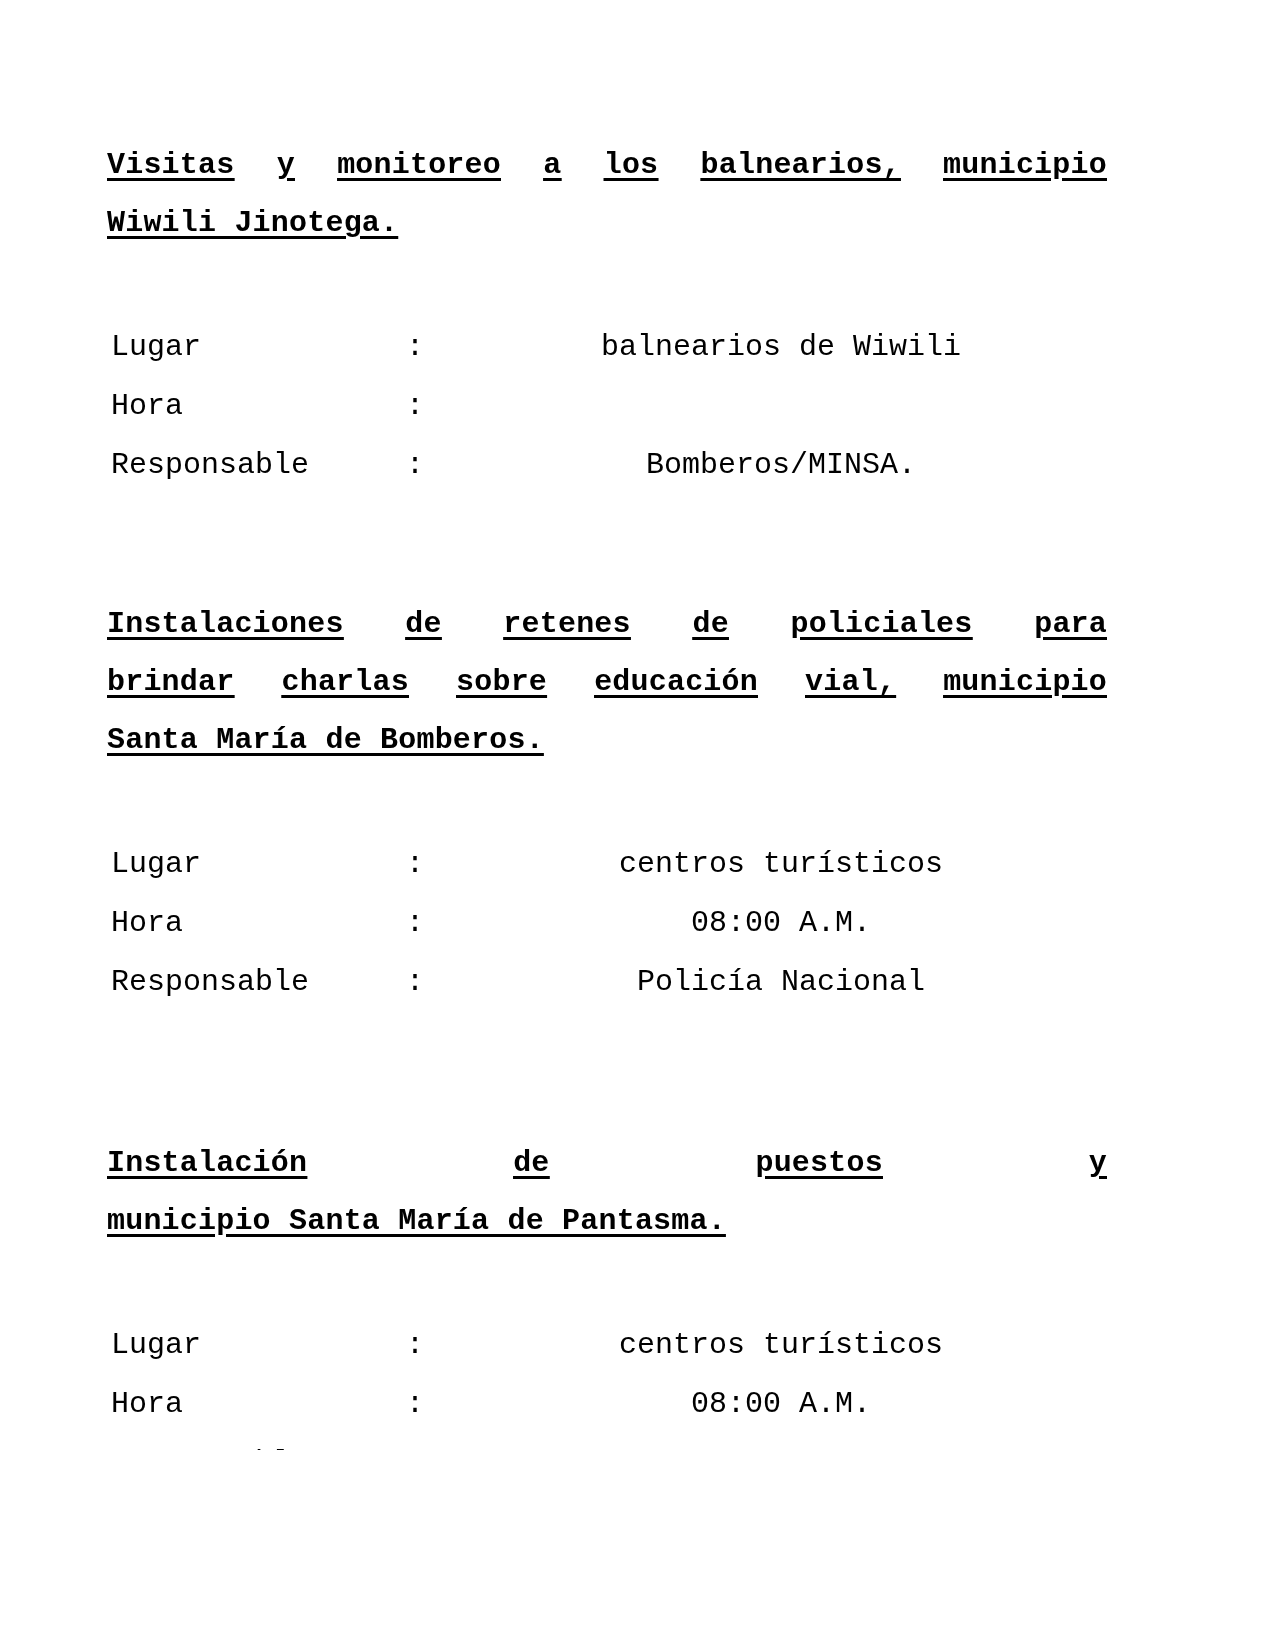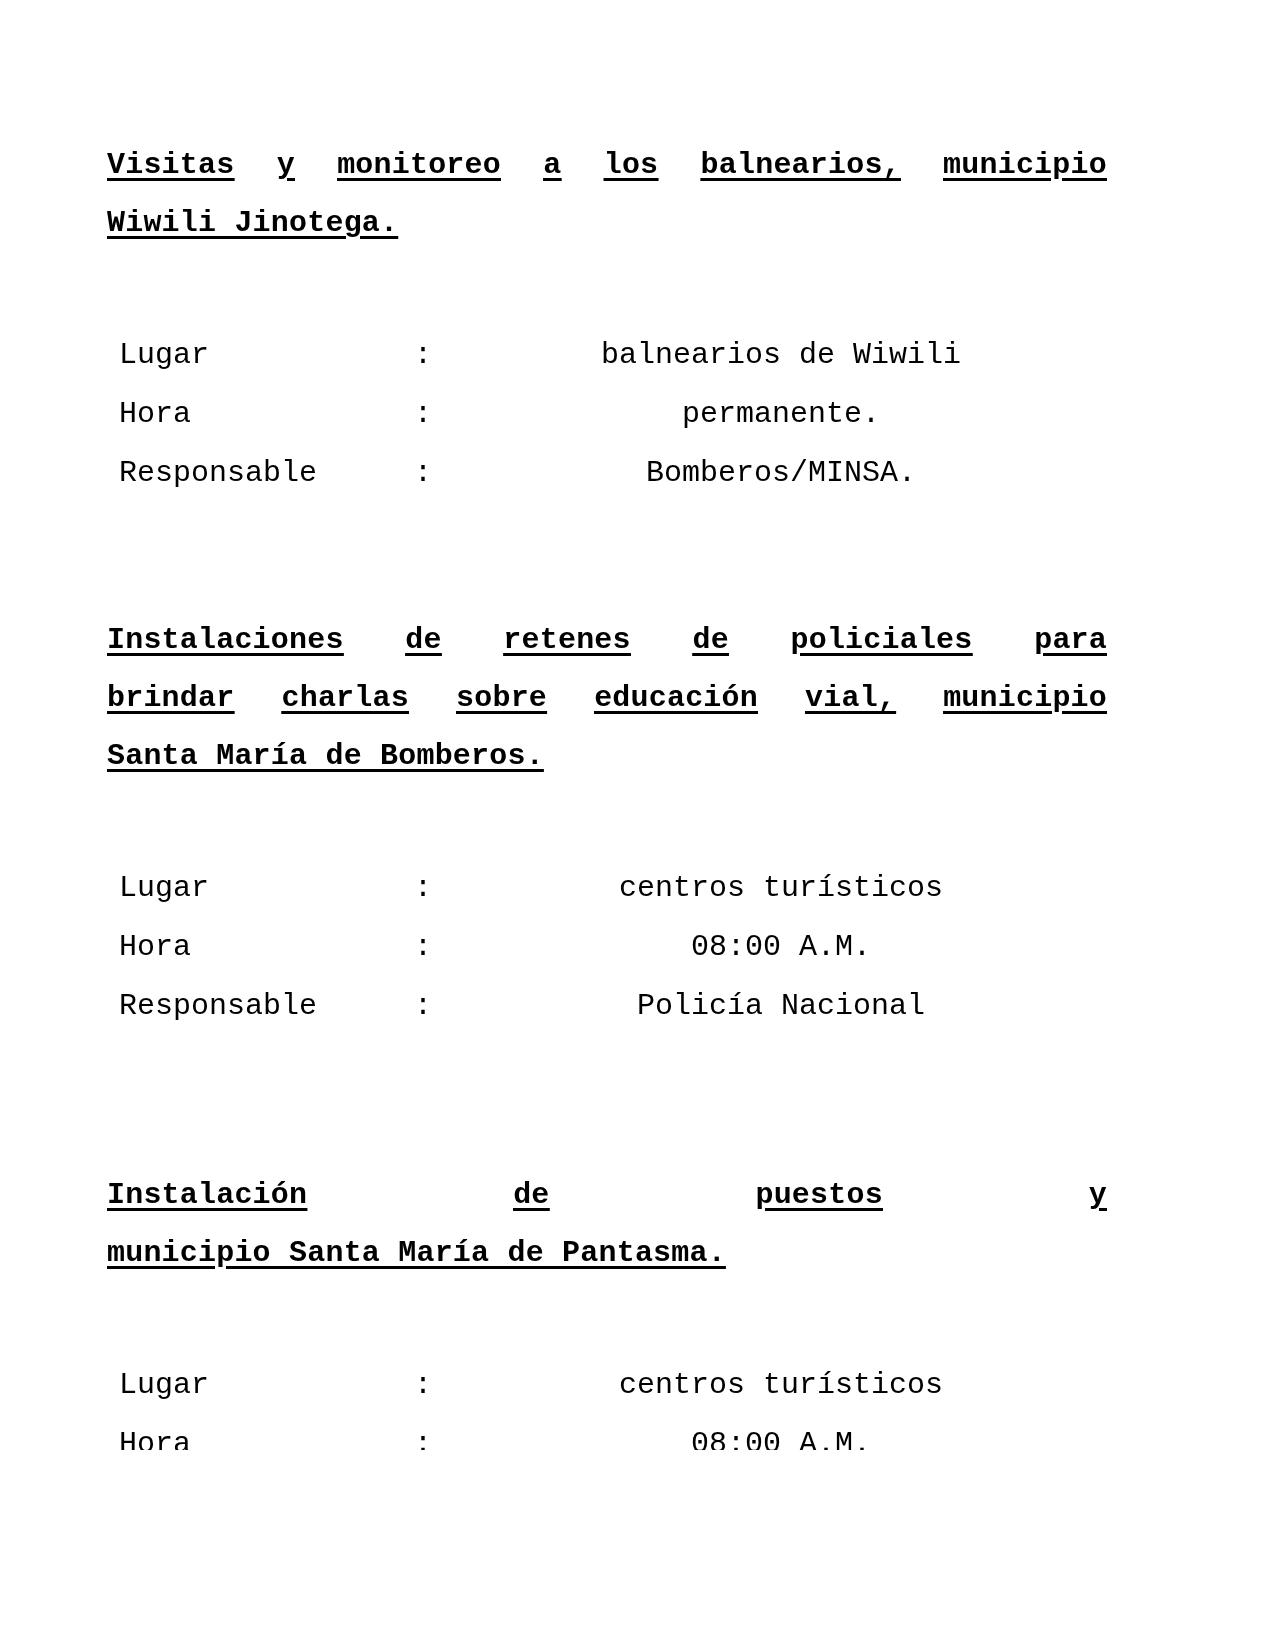--- a/index.html
+++ b/index.html
@@ -54,21 +54,21 @@
   }
   .heading .ln.just > span {
     text-decoration: inherit;
   }
 
   
   .block {
     font-size: 30px;
     line-height: 59px;
     font-weight: 400;
-    margin: 12px;
+    margin: 4px;
   }
   .row {
     display: flex;
     white-space: pre;
   }
   .row .label {
     display: inline-block;
     width: 295px;
     flex: 0 0 295px;
   }
@@ -109,21 +109,20 @@
 
     <div class="block">
       <div class="row">
         <span class="label">Lugar</span>
         <span class="colon">:</span>
         <span class="value">balnearios de Wiwili</span>
       </div>
       <div class="row">
         <span class="label">Hora</span>
         <span class="colon">:</span>
-        <span class="value">permanente.</span>
       </div>
       <div class="row">
         <span class="label">Responsable</span>
         <span class="colon">:</span>
         <span class="value">Bomberos/MINSA.</span>
       </div>
     </div>
 
     <div class="gap-lg"></div>
 

